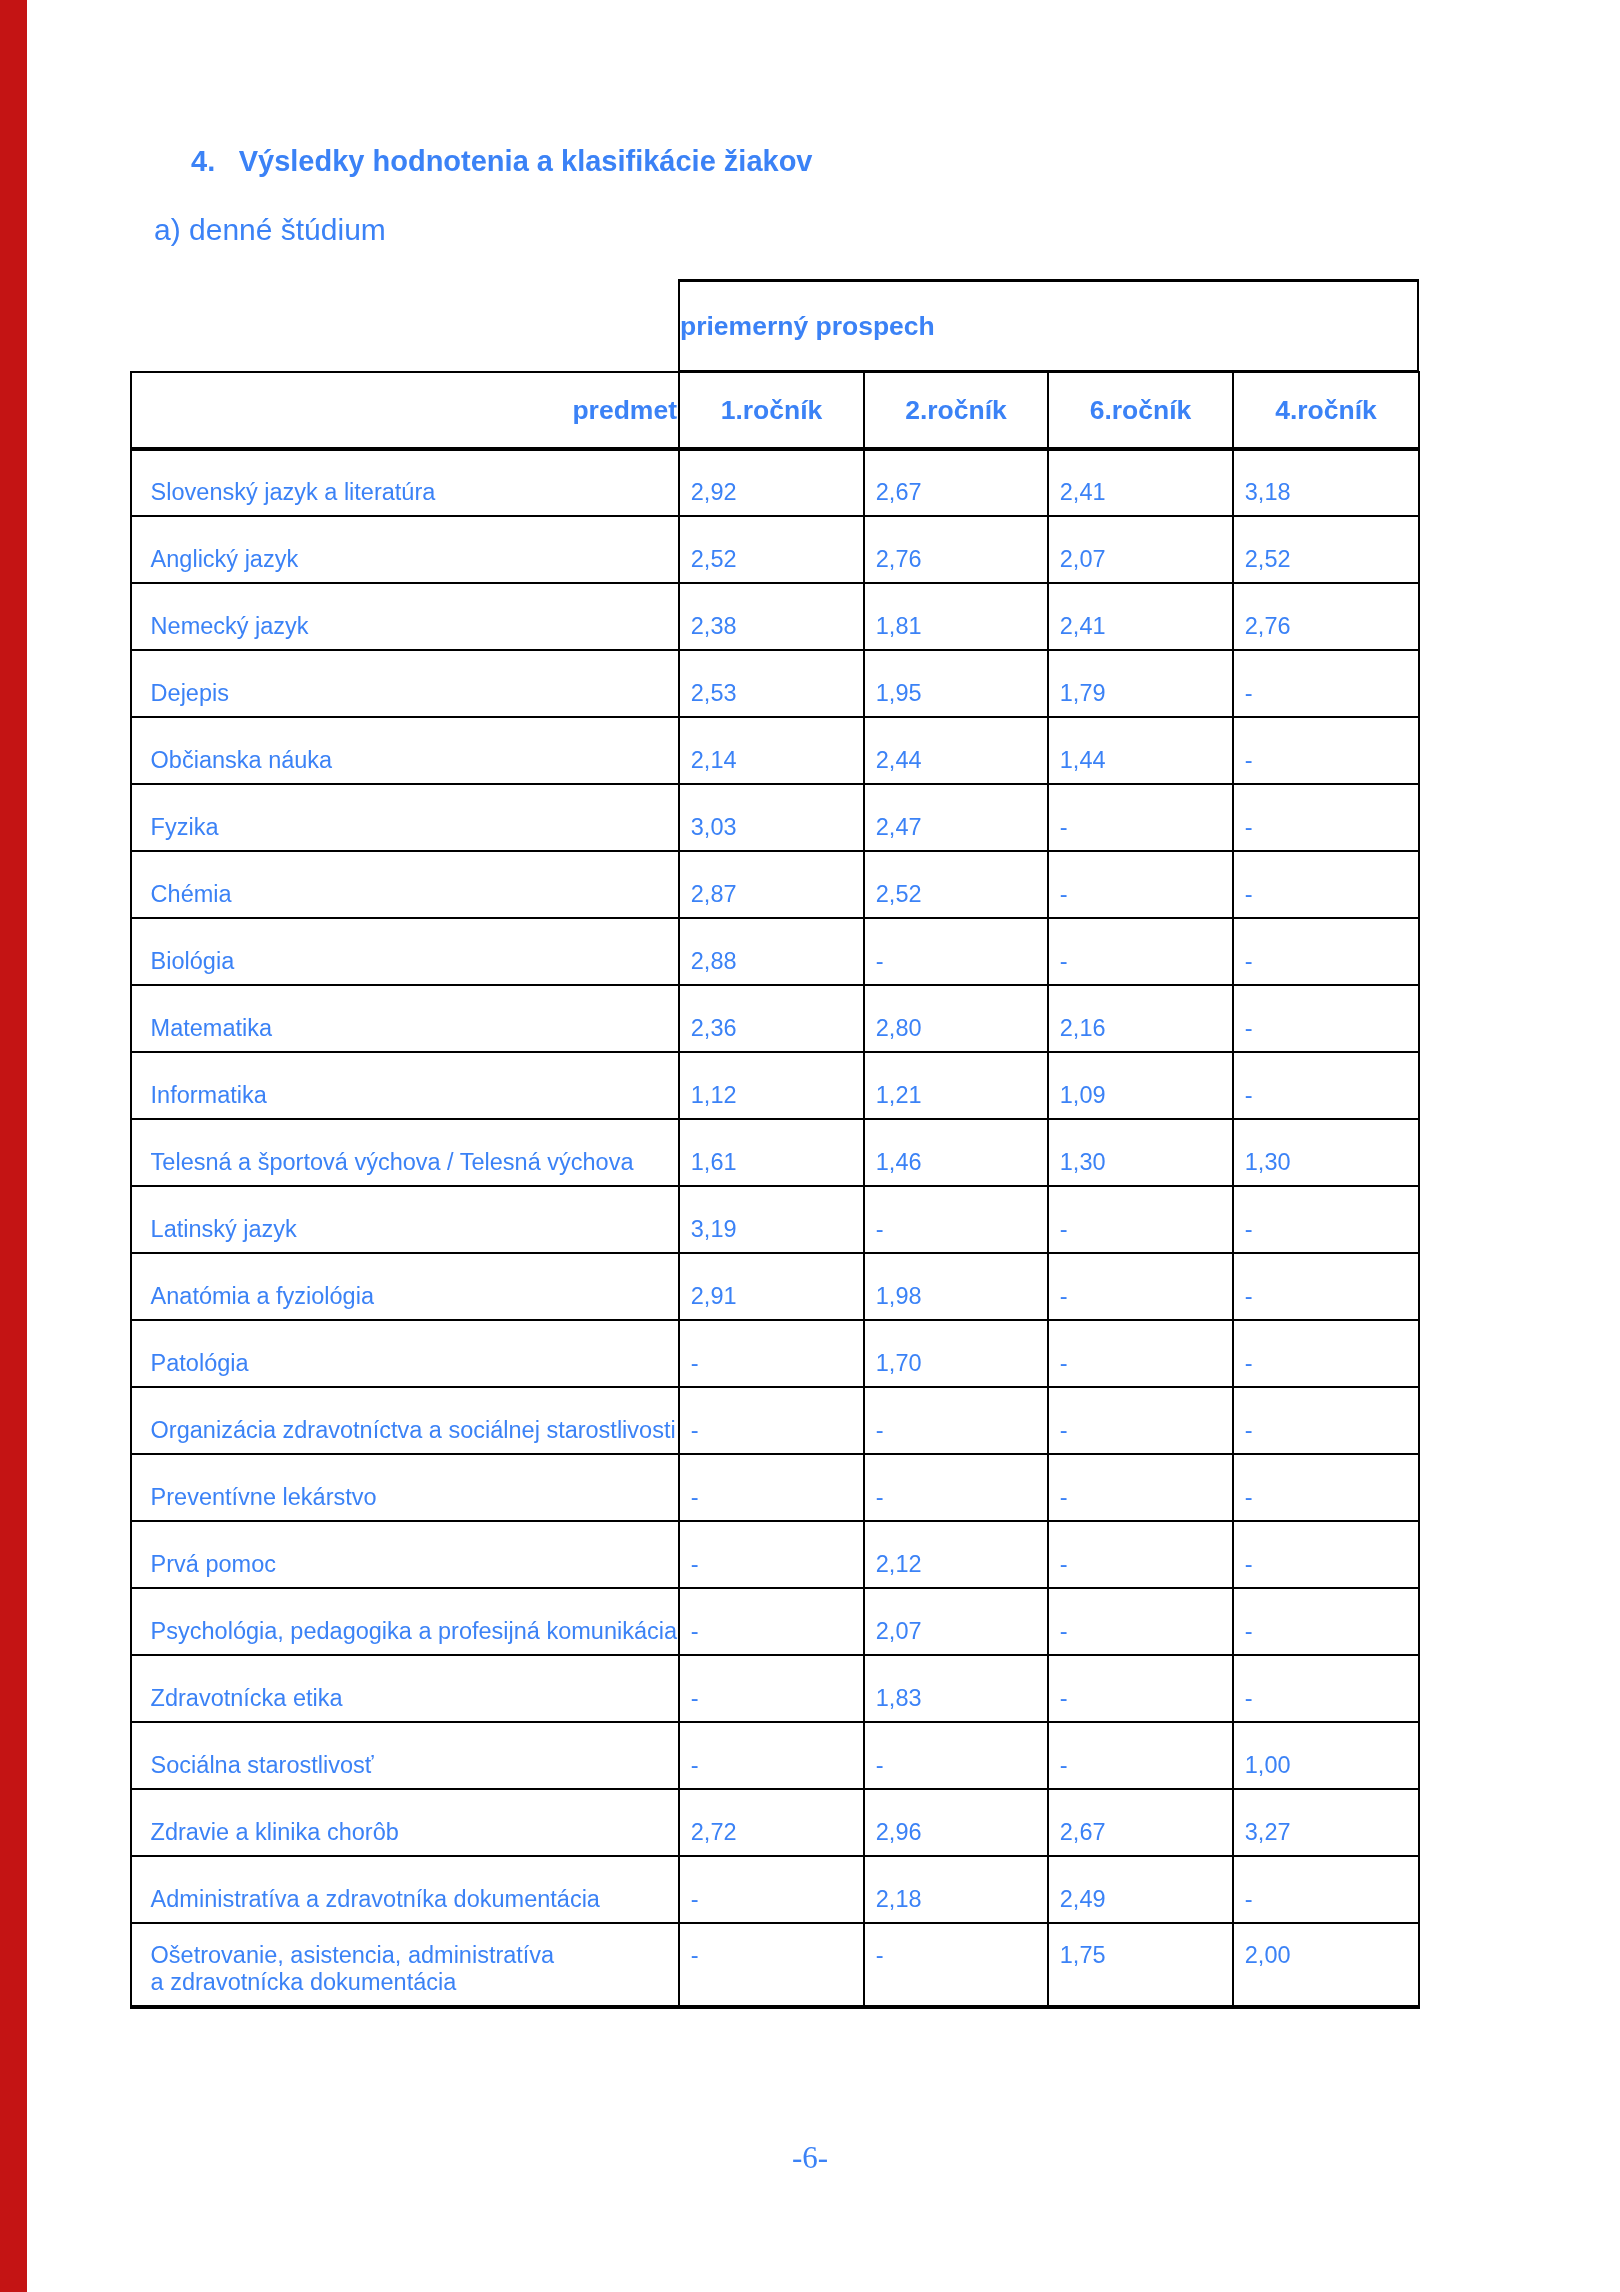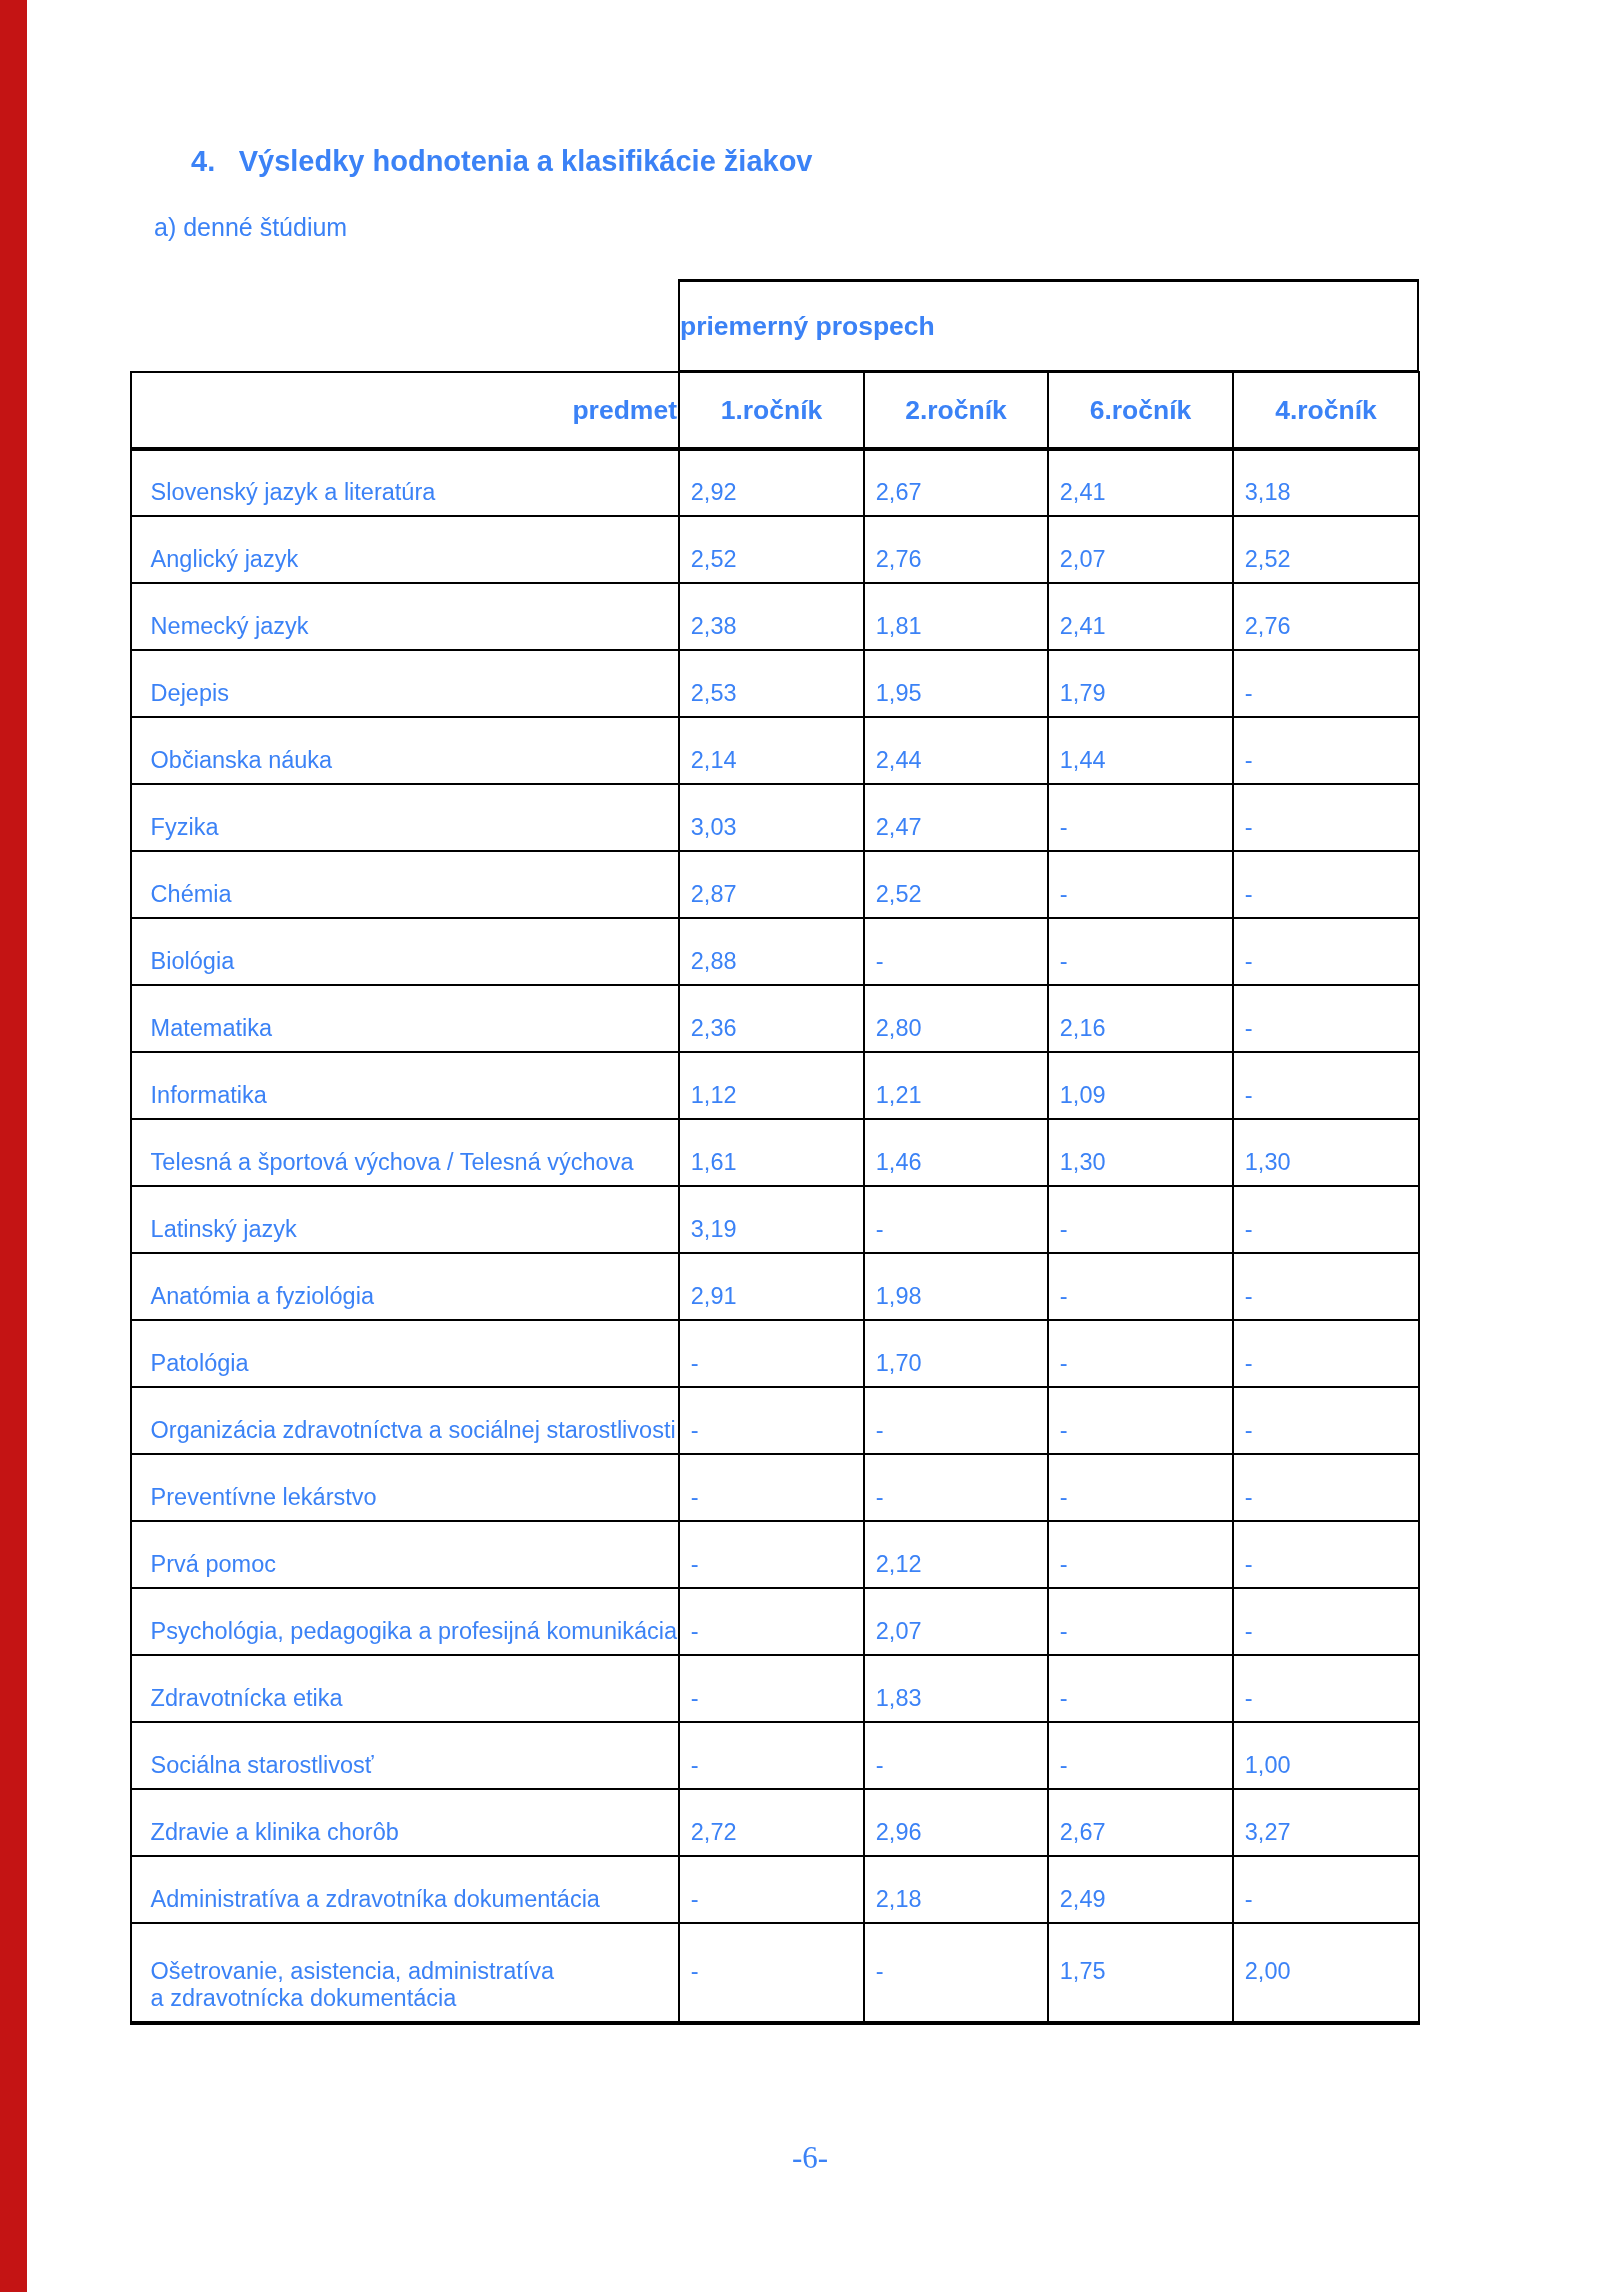--- a/index.html
+++ b/index.html
@@ -21,21 +21,21 @@
     position: absolute;
     left: 191px; top: 145px;
     font-size: 29px;
     font-weight: bold;
     white-space: nowrap;
   }
   .h1 .h1-title { margin-left: 23.5px; }
   .h2 {
     position: absolute;
     left: 154px; top: 213px;
-    font-size: 25px;
+    font-size: 30px;
     font-weight: normal;
     white-space: nowrap;
   }
   .group-box {
     position: absolute;
     left: 678px; top: 279px;
     width: 741px; height: 93px;
     box-sizing: border-box;
     border: 2.9px solid #000;
     border-top-width: 3.9px;
@@ -75,21 +75,21 @@
   .results tbody td {
     vertical-align: bottom;
     padding-bottom: 8.8px;
     white-space: pre;
   }
   .results td.subj { text-align: left; padding-left: 18.6px; line-height: 1.15; }
   .results td.val  { text-align: left; padding-left: 10.8px; }
   .results tbody tr.tall { height: 83px; }
   .results tbody tr.tall td {
     vertical-align: top;
-    padding-top: 34px;
+    padding-top: 18px;
     border-bottom-width: 4.9px;
   }
   .footer {
     position: absolute;
     left: 0; top: 2140px;
     width: 1620px;
     text-align: center;
     font-family: "Liberation Serif", serif;
     font-size: 31px;
   }

